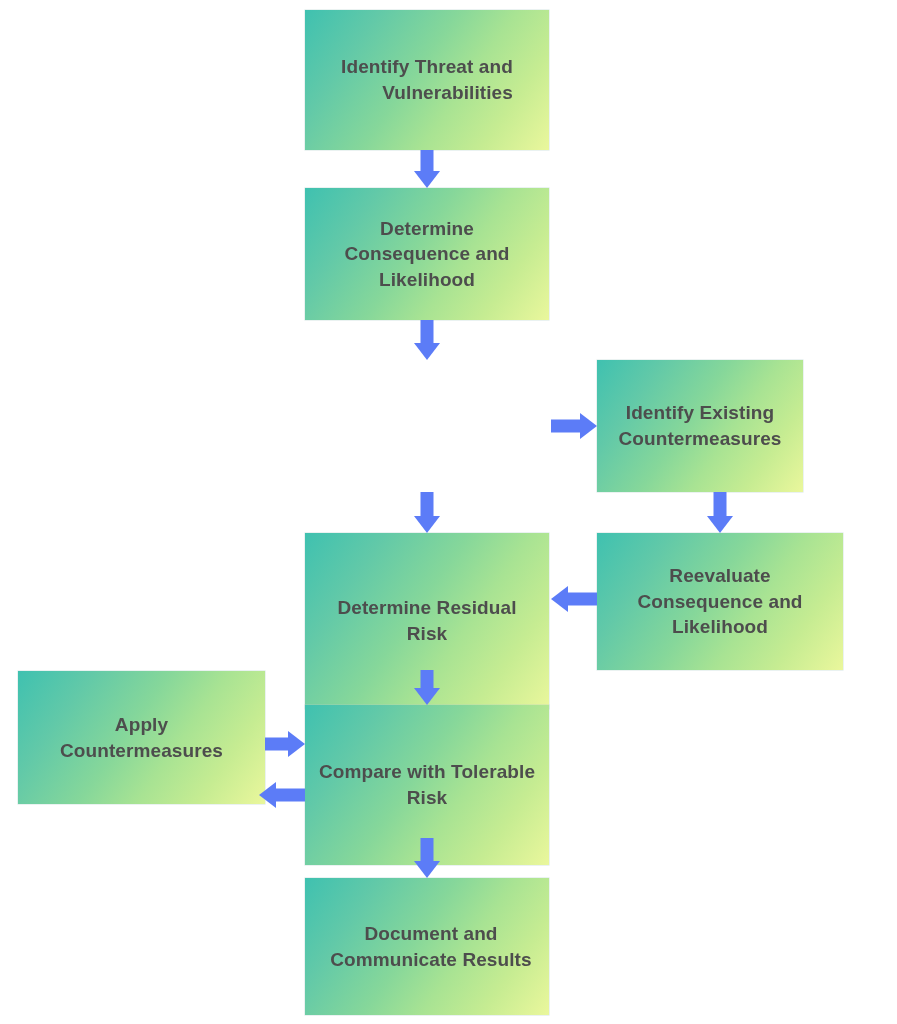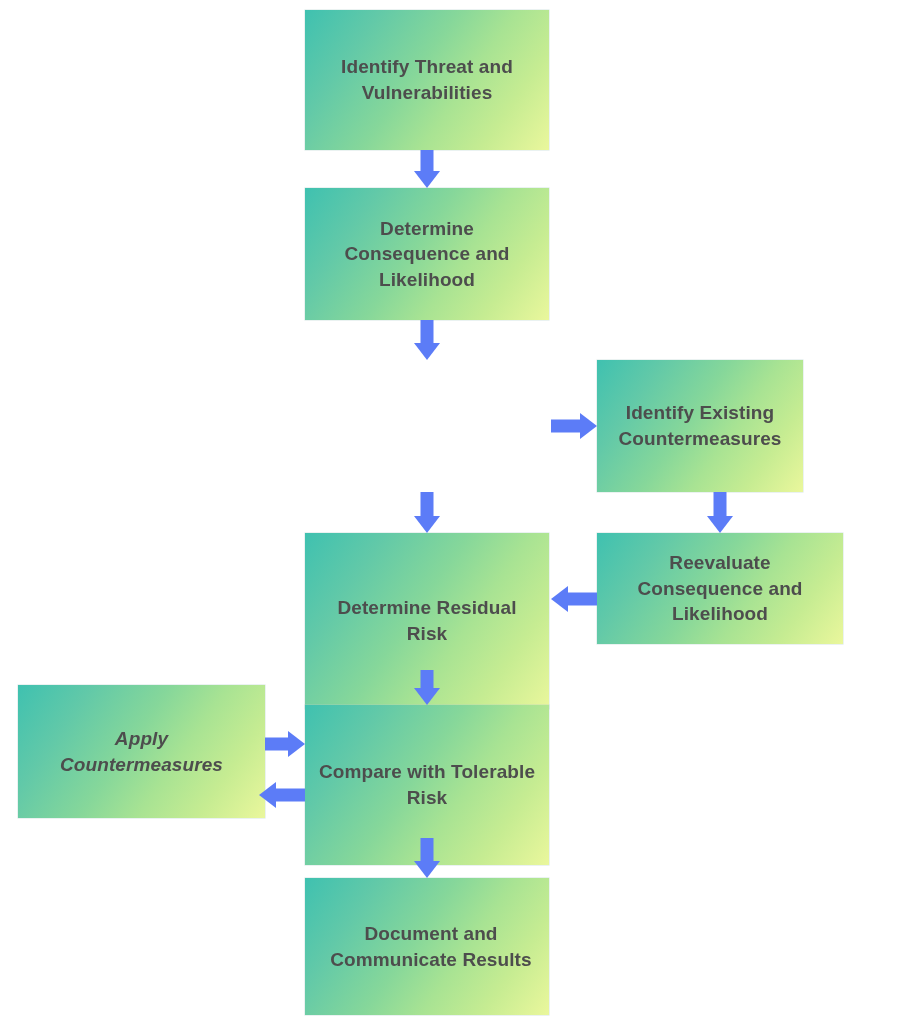--- a/index.html
+++ b/index.html
@@ -96,21 +96,21 @@
     border-top: 13px solid transparent;
     border-bottom: 13px solid transparent;
     border-right: 17px solid #5c7cf7;
   }
 </style>
 </head>
 <body>
 
 <div id="diagram">
 
-  <div class="node" style="left: 305px; top: 10px; width: 244px; height: 140px;">
+  <div class="node" style="left: 305px; top: 10px; width: 244px; height: 140px; text-align: right;">
     <span class="node-label">Identify Threat and
 Vulnerabilities</span>
   </div>
 
   <div class="node" style="left: 305px; top: 188px; width: 244px; height: 132px;">
     <span class="node-label">Determine
 Consequence and
 Likelihood</span>
   </div>
 
@@ -118,27 +118,27 @@
   <div class="node" style="left: 597px; top: 360px; width: 206px; height: 132px;">
     <span class="node-label">Identify Existing
 Countermeasures</span>
   </div>
 
   <div class="node" style="left: 305px; top: 533px; width: 244px; height: 176px;">
     <span class="node-label">Determine Residual
 Risk</span>
   </div>
 
-  <div class="node" style="left: 597px; top: 533px; width: 246px; height: 111px;">
+  <div class="node" style="left: 597px; top: 533px; width: 246px; height: 137px;">
     <span class="node-label">Reevaluate
 Consequence and
 Likelihood</span>
   </div>
 
-  <div class="node" style="left: 18px; top: 685px; width: 247px; height: 133px; font-style: italic;">
+  <div class="node" style="left: 18px; top: 671px; width: 247px; height: 133px;">
     <span class="node-label">Apply
 Countermeasures</span>
   </div>
 
   <div class="node" style="left: 305px; top: 705px; width: 244px; height: 160px;">
     <span class="node-label">Compare with Tolerable
 Risk</span>
   </div>
 
   <div class="node" style="left: 305px; top: 878px; width: 244px; height: 137px; padding-left: 20px;">

